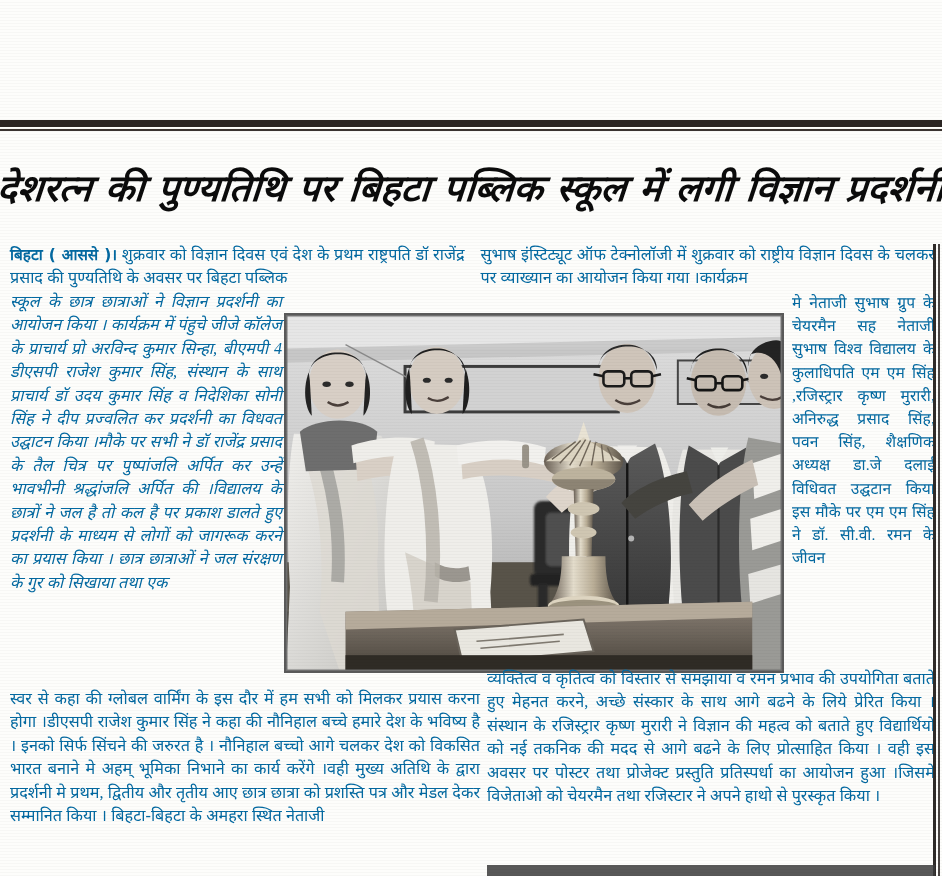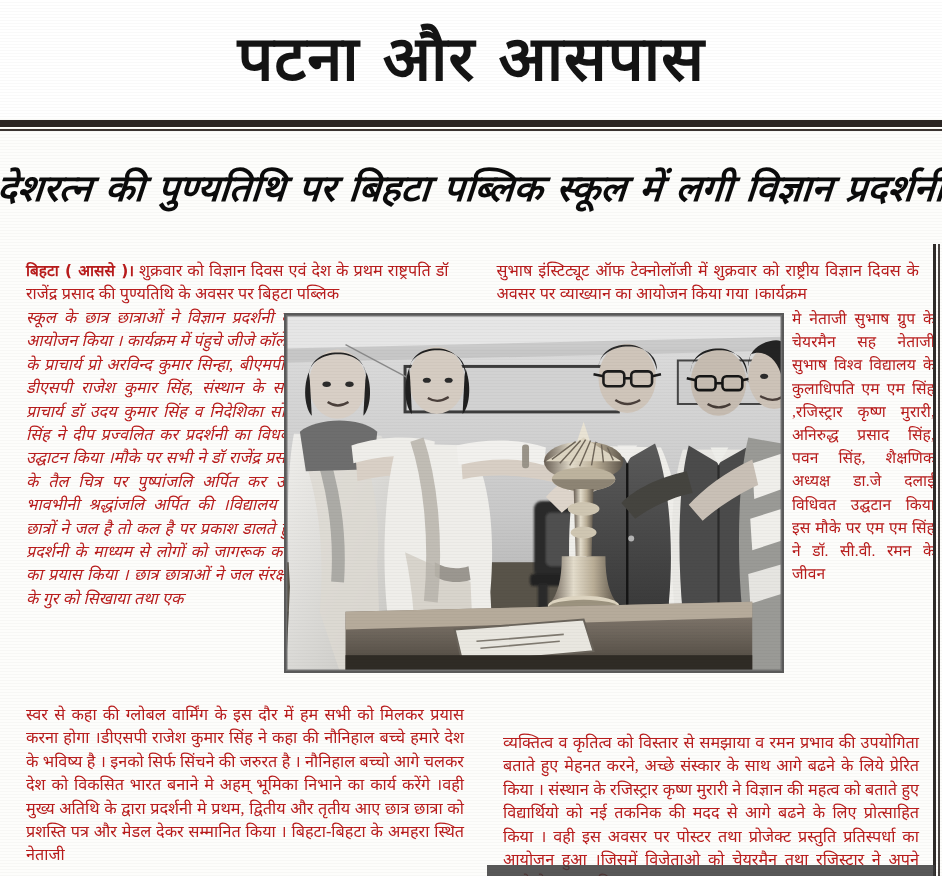--- a/index.html
+++ b/index.html
@@ -109,22 +109,22 @@
   .lead-col {
     width: 466px;
   }
 
   .p {
     font-family: "Liberation Serif", "DejaVu Serif", serif;
     font-size: 16.2px;
     line-height: 23.4px;
     text-align: justify;
     text-justify: inter-word;
-    color: #b91c1c;
-    margin: 16px;
+    color: #0369a1;
+    margin: 0;
     word-spacing: 0.2px;
   }
   .p.lead { text-align: justify; }
   .dateline {
     font-weight: 700;
     font-family: "DejaVu Sans", sans-serif;
     font-size: 15.4px;
   }
 
   
@@ -178,21 +178,21 @@
   
   .bottom-left {
     position: absolute;
     left: 10px;
     top: 444px;
     width: 470px;
   }
   .bottom-right {
     position: absolute;
     left: 487px;
-    top: 472px;
+    top: 424px;
     width: 448px;
   }
 
   .vrule-right {
     position: absolute;
     left: 933px;
     top: 244px;
     width: 3px;
     height: 632px;
     background: #2f2b29;
@@ -223,40 +223,37 @@
     opacity: 0.05;
     background:
       repeating-linear-gradient(0deg, rgba(0,0,0,0.5) 0 1px, rgba(0,0,0,0) 1px 3px);
   }
 </style>
 </head>
 <body>
 
 <div class="clipping">
 
-  <div class="masthead">
-    <div class="masthead-title">पटना और आसपास</div>
-  </div>
 
   <div class="rule-thick"></div>
   <div class="rule-thin"></div>
 
   <div class="headline-band">
     <div class="headline-text">देशरत्न की पुण्यतिथि पर बिहटा पब्लिक स्कूल में लगी विज्ञान प्रदर्शनी</div>
   </div>
 
   <div class="body-area">
 
     <div class="lead-block">
       <div class="lead-cols">
         <div class="lead-col">
           <p class="p lead"><span class="dateline">बिहटा ( आससे )।</span> <span>शुक्रवार को विज्ञान दिवस एवं देश के प्रथम राष्ट्रपति डॉ राजेंद्र प्रसाद की पुण्यतिथि के अवसर पर बिहटा पब्लिक</span></p>
         </div>
         <div class="lead-col">
-          <p class="p lead">सुभाष इंस्टिट्यूट ऑफ टेक्नोलॉजी में शुक्रवार को राष्ट्रीय विज्ञान दिवस के अवसर पर व्याख्यान का आयोजन किया गया ।कार्यक्रम</p>
+          <p class="p lead">सुभाष इंस्टिट्यूट ऑफ टेक्नोलॉजी में शुक्रवार को राष्ट्रीय विज्ञान दिवस के चलकर पर व्याख्यान का आयोजन किया गया ।कार्यक्रम</p>
         </div>
       </div>
     </div>
 
     <div class="col-left">
       <p class="p narrow">स्कूल के छात्र छात्राओं ने विज्ञान प्रदर्शनी का आयोजन किया । कार्यक्रम में पंहुचे जीजे कॉलेज के प्राचार्य प्रो अरविन्द कुमार सिन्हा, बीएमपी 4 डीएसपी राजेश कुमार सिंह, संस्थान के साथ प्राचार्य डॉ उदय कुमार सिंह व निदेशिका सोनी सिंह ने दीप प्रज्वलित कर प्रदर्शनी का विधवत उद्घाटन किया ।मौके पर सभी ने डॉ राजेंद्र प्रसाद के तैल चित्र पर पुष्पांजलि अर्पित कर उन्हें भावभीनी श्रद्धांजलि अर्पित की ।विद्यालय के छात्रों ने जल है तो कल है पर प्रकाश डालते हुए प्रदर्शनी के माध्यम से लोगों को जागरूक करने का प्रयास किया । छात्र छात्राओं ने जल संरक्षण के गुर को सिखाया तथा एक</p>
     </div>
 
     <div class="col-right">
       <p class="p rail narrow">मे नेताजी सुभाष ग्रुप के चेयरमैन सह नेताजी सुभाष विश्व विद्यालय के कुलाधिपति एम एम सिंह ,रजिस्ट्रार कृष्ण मुरारी, अनिरुद्ध प्रसाद सिंह, पवन सिंह, शैक्षणिक अध्यक्ष डा.जे दलाई विधिवत उद्घटान किया इस मौके पर एम एम सिंह ने डॉ. सी.वी. रमन के जीवन</p>

